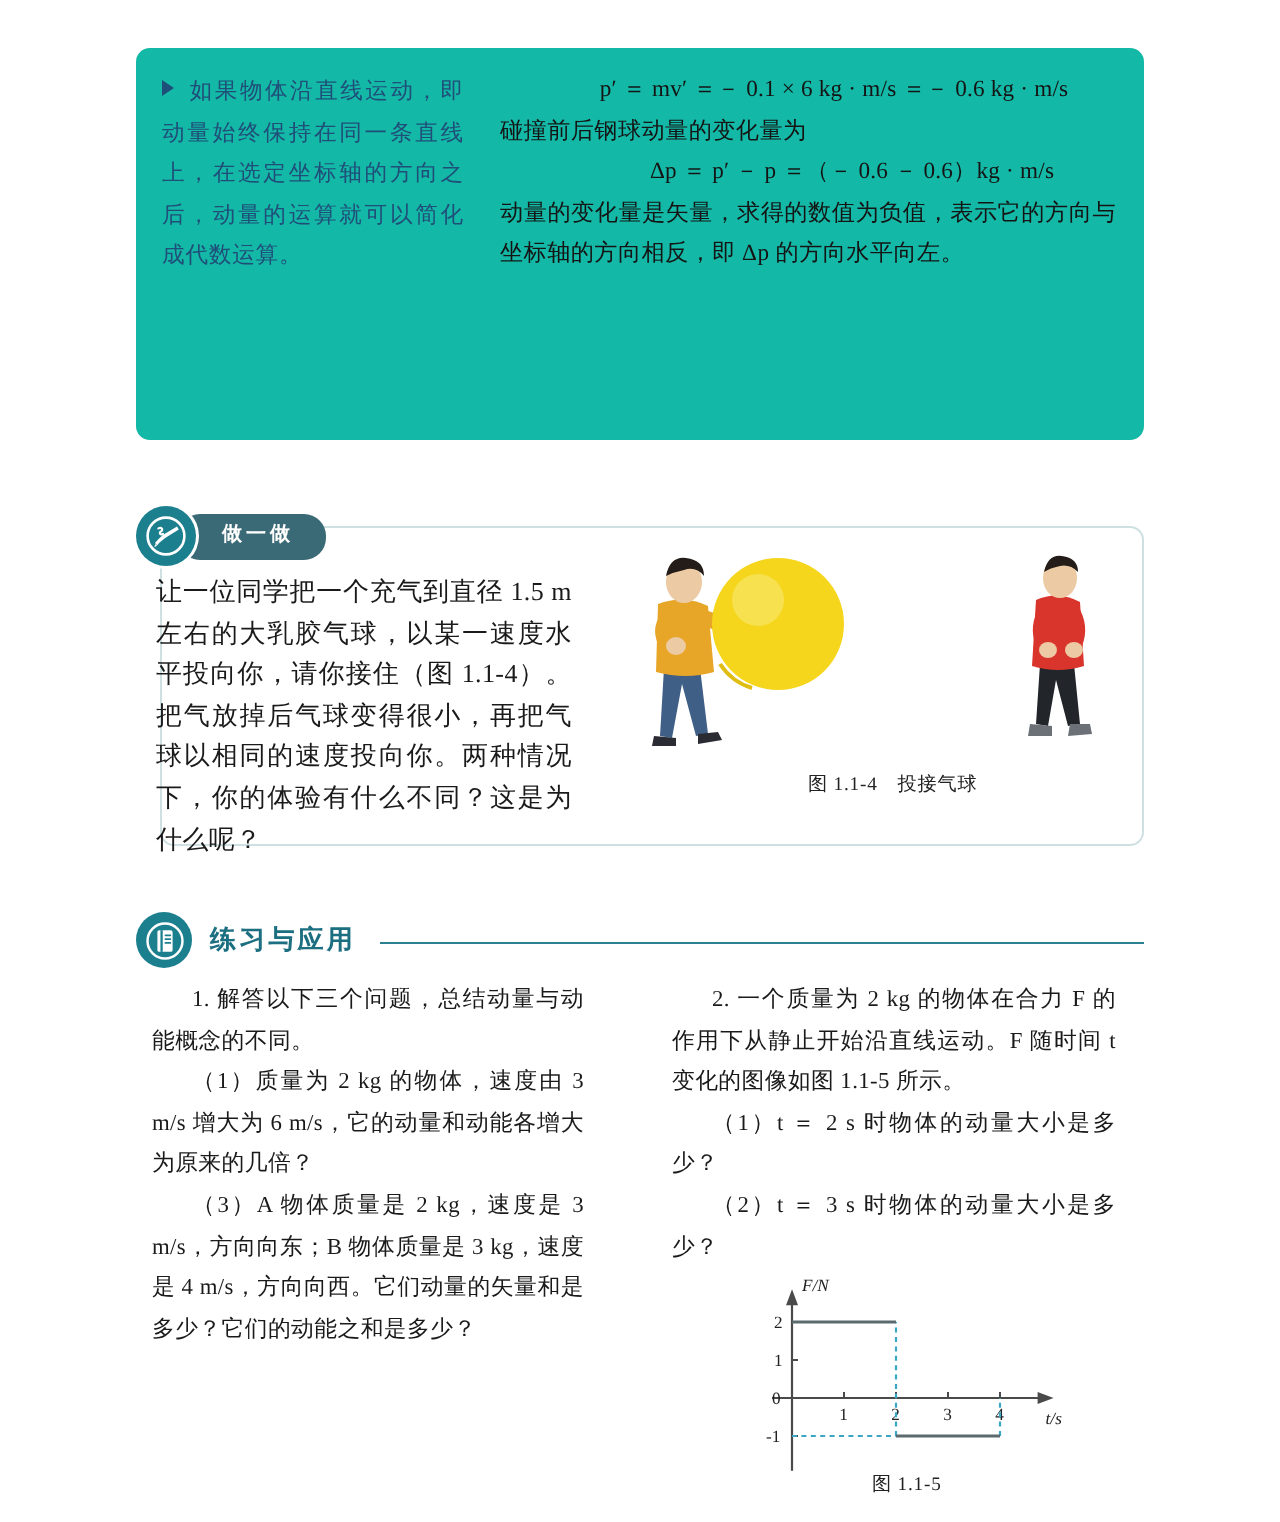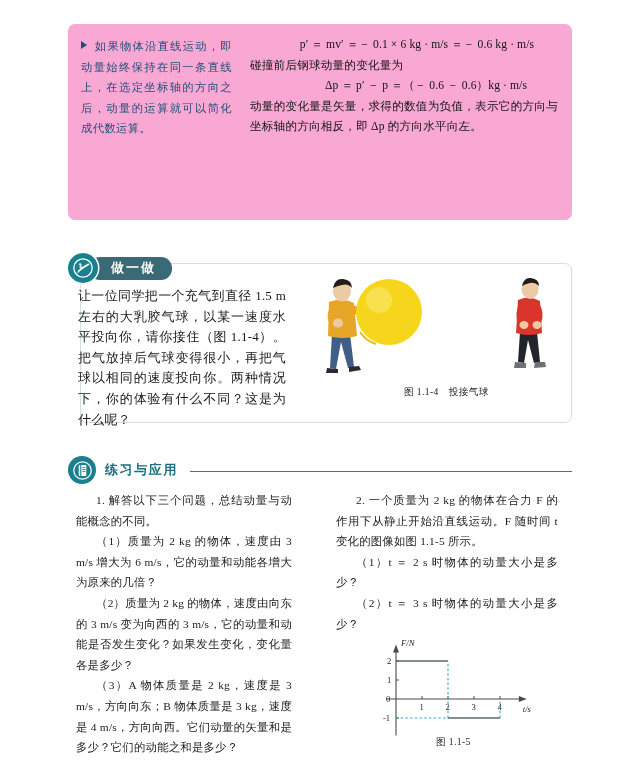--- a/index.html
+++ b/index.html
@@ -16,21 +16,21 @@
     overflow: hidden;
   }
 
   
   .top-box {
     position: absolute;
     left: 68px;
     top: 24px;
     width: 504px;
     height: 196px;
-    background: #f9a8d4;
+    background: #14b8a6;
     border-radius: 7px;
     display: flex;
     box-sizing: border-box;
     overflow: hidden;
   }
   .top-box-left {
     width: 176px;
     box-sizing: border-box;
     padding: 12px 12px 10px 13px;
     position: relative;
@@ -95,21 +95,21 @@
     flex: none;
   }
   .badge-circle svg { display: block; }
   .pill {
     height: 23px;
     margin-left: -9px;
     padding: 0 16px 0 22px;
     background: #3b6a77;
     border-radius: 11px;
     color: #ffffff;
-    font-size: 13px;
+    font-size: 10px;
     line-height: 21px;
     letter-spacing: 2px;
     font-family: "Liberation Sans", sans-serif;
     font-weight: bold;
   }
 
   
   .activity-card {
     position: absolute;
     left: 80px;
@@ -293,21 +293,20 @@
       <path d="M10.2 7 h2.6 M10.2 9 h2.6 M10.2 11 h2.6" stroke="#1b7f8e" stroke-width="0.9" stroke-linecap="round"></path>
     </svg>
   </div>
   <div class="ex-title">练习与应用</div>
   <div class="ex-rule"></div>
 </div>
 
 <div class="col col-left">
   <p class="q">1. 解答以下三个问题，总结动量与动能概念的不同。</p>
   <p class="q">（1）质量为 2 kg 的物体，速度由 3 m/s 增大为 6 m/s，它的动量和动能各增大为原来的几倍？</p>
-  <p class="q">（2）质量为 2 kg 的物体，速度由向东的 3 m/s 变为向西的 3 m/s，它的动量和动能是否发生变化？如果发生变化，变化量各是多少？</p>
   <p class="q">（3）A 物体质量是 2 kg，速度是 3 m/s，方向向东；B 物体质量是 3 kg，速度是 4 m/s，方向向西。它们动量的矢量和是多少？它们的动能之和是多少？</p>
 </div>
 
 <div class="col col-right">
   <p class="q">2. 一个质量为 2 kg 的物体在合力 F 的作用下从静止开始沿直线运动。F 随时间 t 变化的图像如图 1.1-5 所示。</p>
   <p class="q">（1）t ＝ 2 s 时物体的动量大小是多少？</p>
   <p class="q">（2）t ＝ 3 s 时物体的动量大小是多少？</p>
 </div>
 
 <div class="graph">

